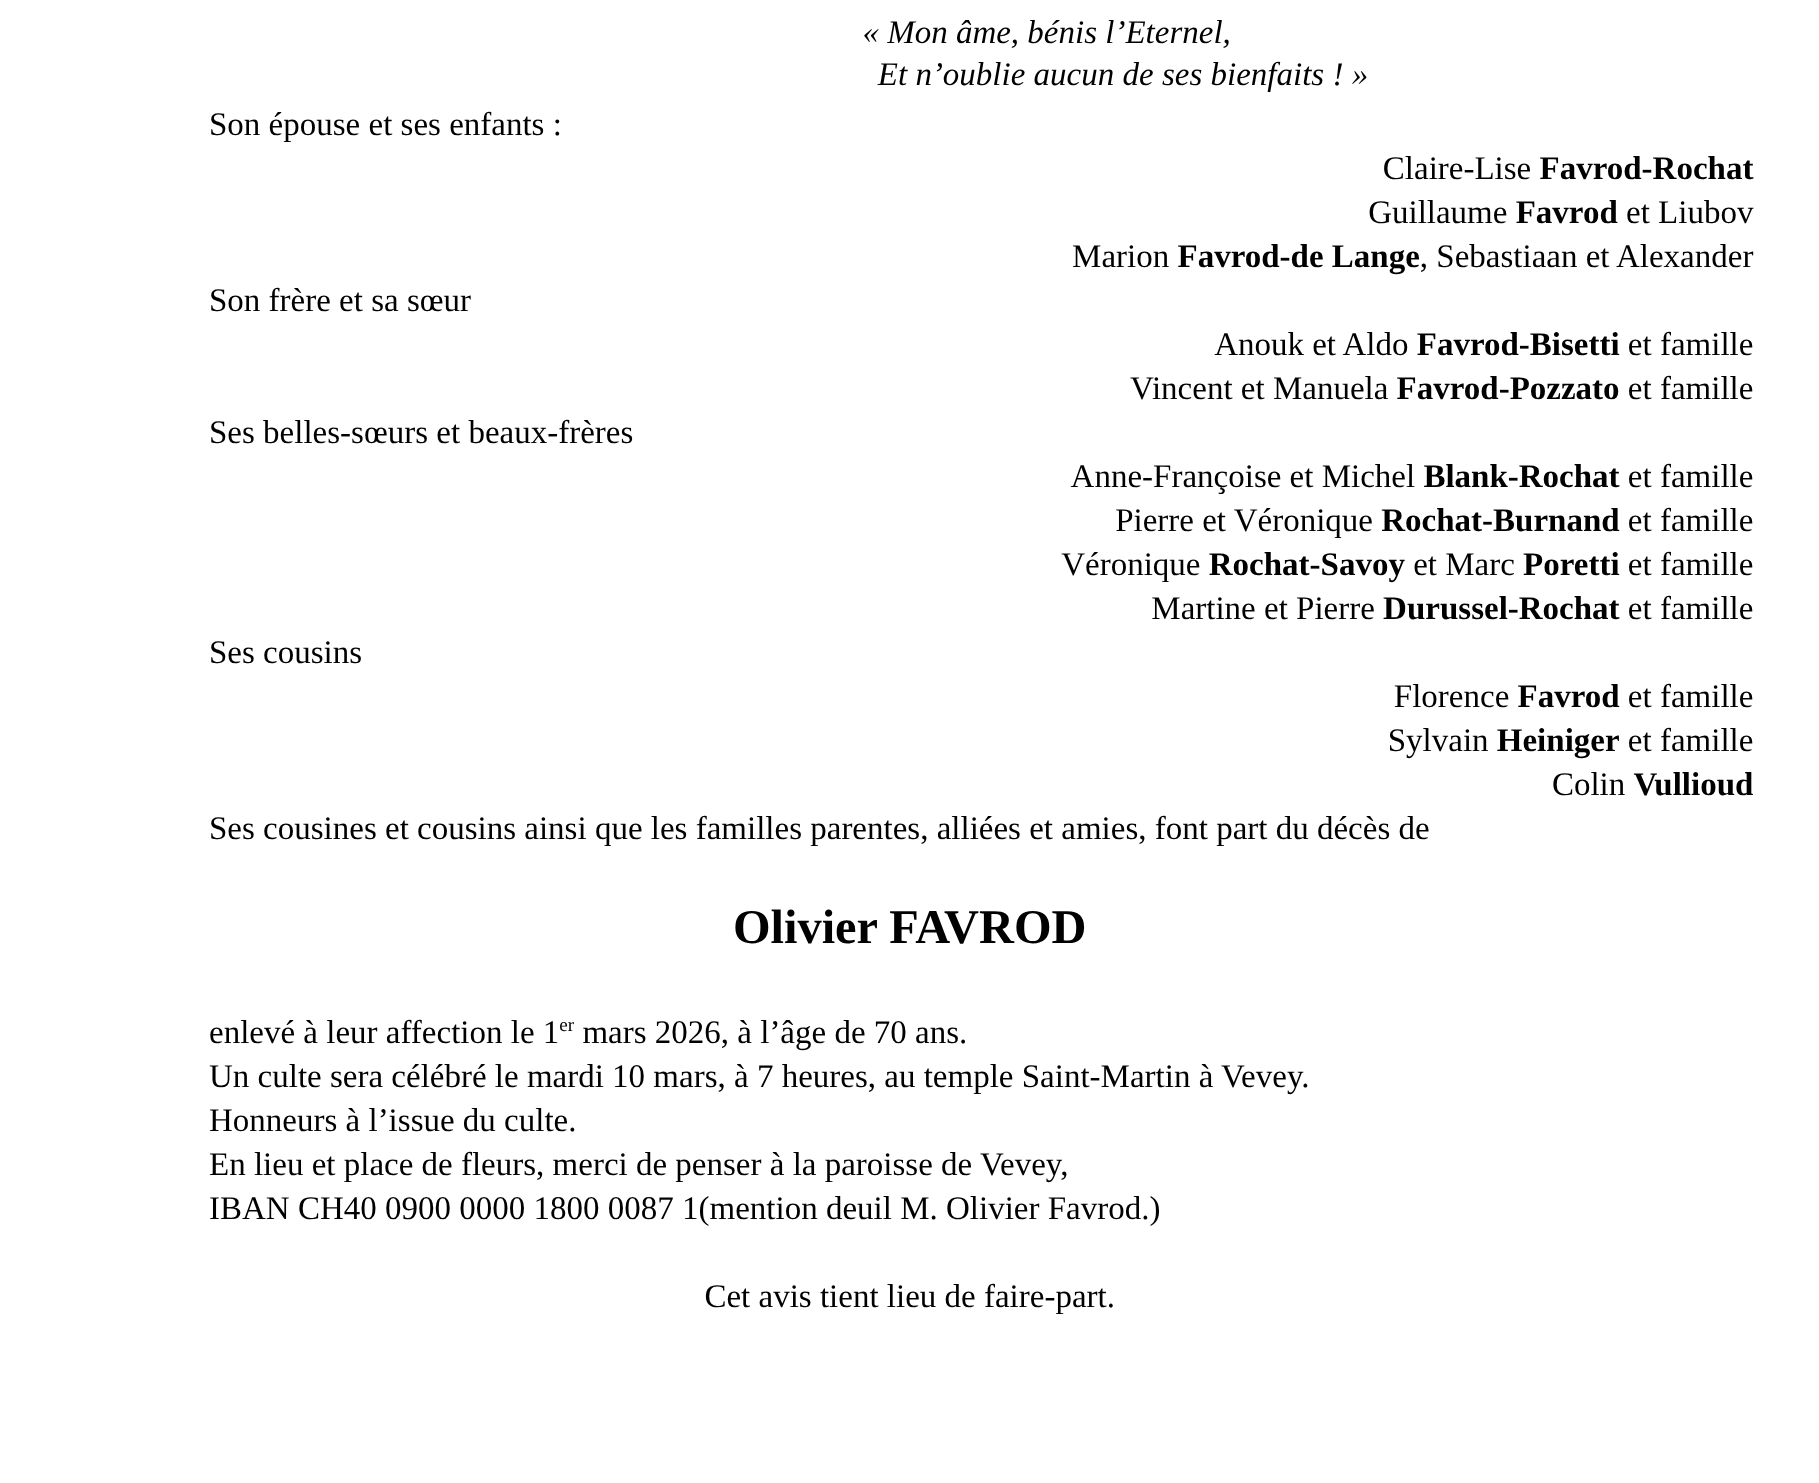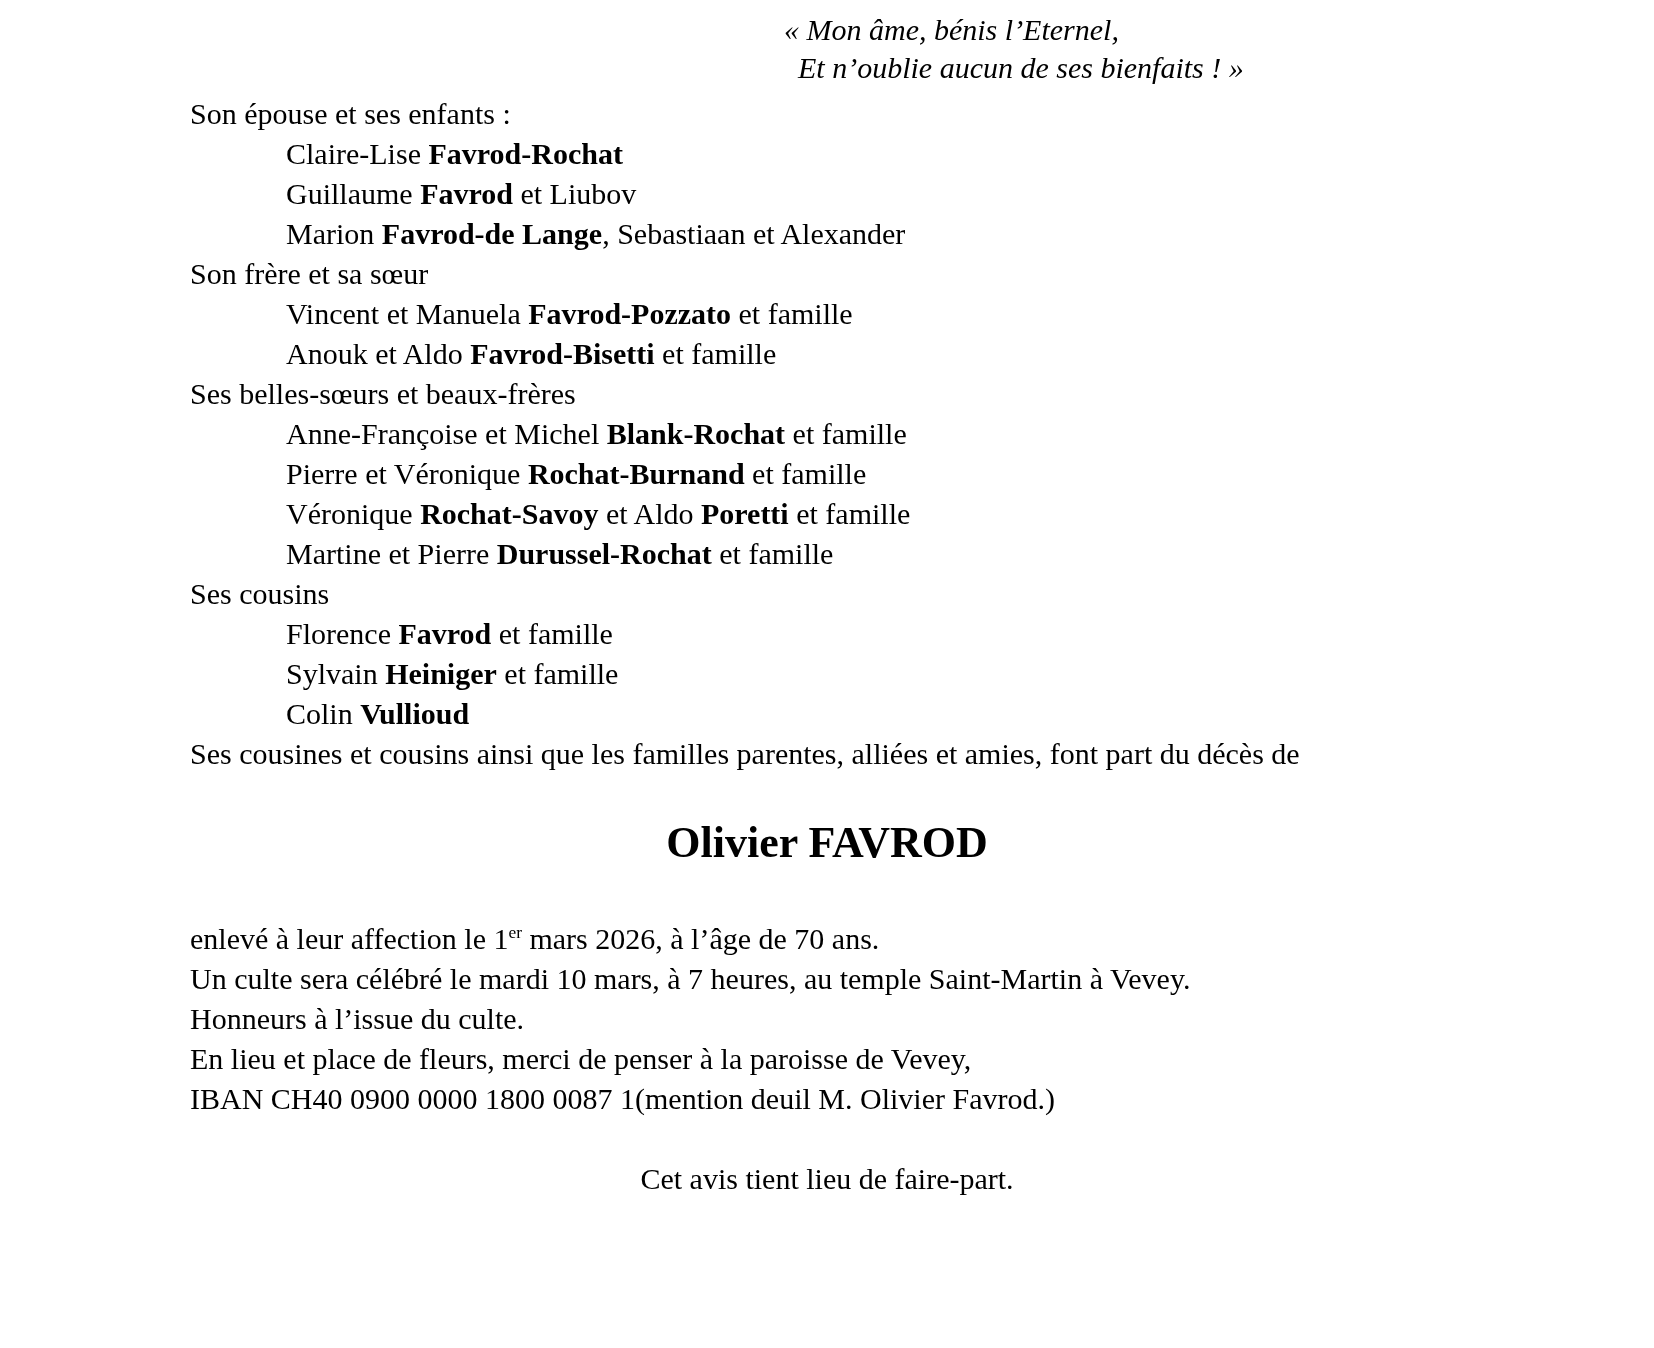--- a/index.html
+++ b/index.html
@@ -28,21 +28,21 @@
   .quote-line-2 { margin-left: 798px; }
   .quote-line-3 { margin-left: 861px; }
   
   .family {
     margin-top: 7px;
     margin-left: 190px;
     margin-right: 60px;
     font-size: 30px;
     line-height: 40px;
   }
-  .family .line.indented { padding-left: 96px; }
+  .family .line.indented { padding-left: 96px; text-align: right; }
   
   .title {
     margin-top: 43px;
     text-align: center;
     font-size: 44px;
     line-height: 52px;
     font-weight: bold;
   }
   
   .details {
@@ -72,26 +72,26 @@
     <div class="quote-line quote-line-2">Et n’oublie aucun de ses bienfaits ! »</div>
   </div>
 
   <div class="family">
 
   <div class="line"><span>Son épouse et ses enfants :</span></div>
       <div class="line indented"><span>Claire-Lise </span><span class="seg-bold">Favrod-Rochat</span></div>
       <div class="line indented"><span>Guillaume </span><span class="seg-bold">Favrod</span><span> et Liubov</span></div>
       <div class="line indented"><span>Marion </span><span class="seg-bold">Favrod-de Lange</span><span>, Sebastiaan et Alexander</span></div>
       <div class="line"><span>Son frère et sa sœur</span></div>
+      <div class="line indented"><span>Anouk et Aldo </span><span class="seg-bold">Favrod-Bisetti</span><span> et famille</span></div>
       <div class="line indented"><span>Vincent et Manuela </span><span class="seg-bold">Favrod-Pozzato</span><span> et famille</span></div>
-      <div class="line indented"><span>Anouk et Aldo </span><span class="seg-bold">Favrod-Bisetti</span><span> et famille</span></div>
       <div class="line"><span>Ses belles-sœurs et beaux-frères</span></div>
       <div class="line indented"><span>Anne-Françoise et Michel </span><span class="seg-bold">Blank-Rochat</span><span> et famille</span></div>
       <div class="line indented"><span>Pierre et Véronique </span><span class="seg-bold">Rochat-Burnand</span><span> et famille</span></div>
-      <div class="line indented"><span>Véronique </span><span class="seg-bold">Rochat-Savoy</span><span> et Aldo </span><span class="seg-bold">Poretti</span><span> et famille</span></div>
+      <div class="line indented"><span>Véronique </span><span class="seg-bold">Rochat-Savoy</span><span> et Marc </span><span class="seg-bold">Poretti</span><span> et famille</span></div>
       <div class="line indented"><span>Martine et Pierre </span><span class="seg-bold">Durussel-Rochat</span><span> et famille</span></div>
       <div class="line"><span>Ses cousins</span></div>
       <div class="line indented"><span>Florence </span><span class="seg-bold">Favrod</span><span> et famille</span></div>
       <div class="line indented"><span>Sylvain </span><span class="seg-bold">Heiniger</span><span> et famille</span></div>
       <div class="line indented"><span>Colin </span><span class="seg-bold">Vullioud</span></div>
       <div class="line"><span>Ses cousines et cousins ainsi que les familles parentes, alliées et amies, font part du décès de</span></div>
     </div>
 
   <div class="title">Olivier FAVROD</div>
 

